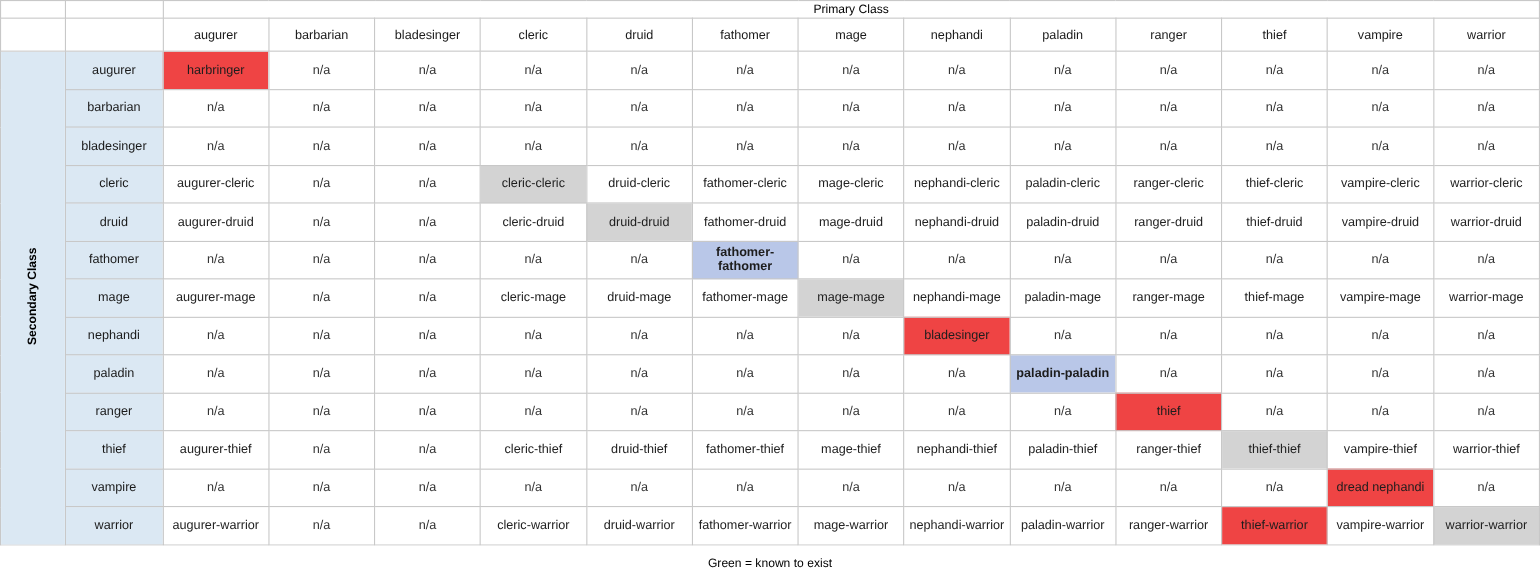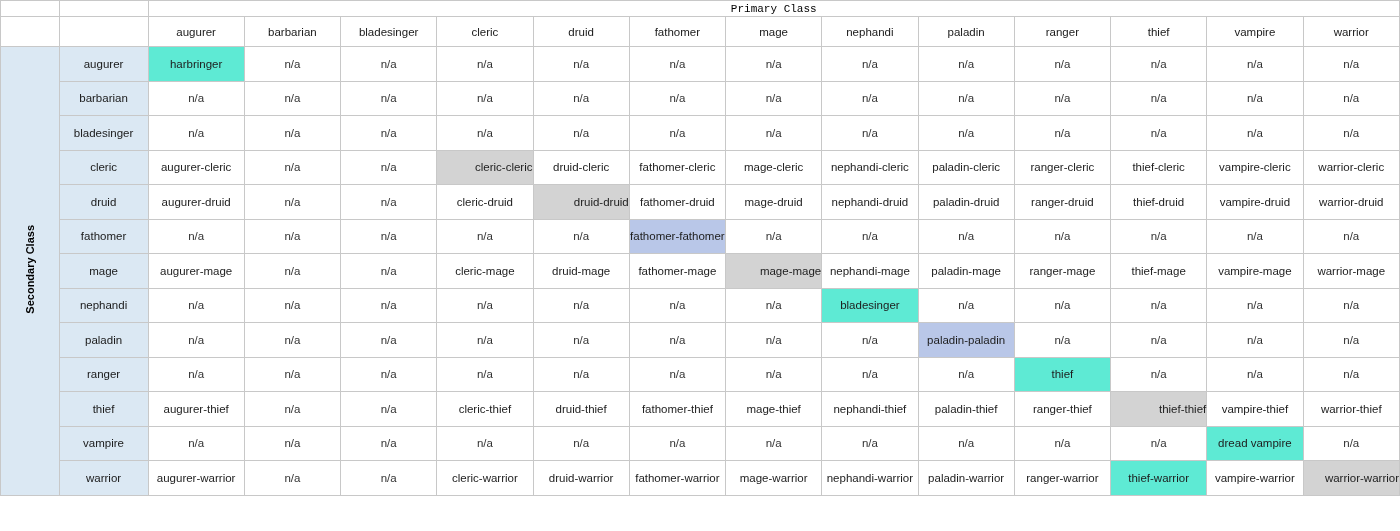--- a/index.html
+++ b/index.html
@@ -50,21 +50,20 @@
     text-align: center;
     background: #ffffff;
     border: 1px solid #ffffff;
     color: #000;
   }
   .primary-class-header-cell {
     border-top: 1px solid #ffffff;
     border-left: 1px solid #ffffff;
     border-right: 1px solid #ffffff;
     border-bottom: 1px solid #ffffff;
-    font-family: Liberation Mono, monospace;
   }
   .col-head {
     height: 30px;
     font-size: 11.5px;
     background: #ffffff;
     color: #1a1a1a;
   }
   .row-head {
     height: 34.5px;
     font-size: 11.5px;
@@ -87,23 +86,23 @@
     white-space: nowrap;
     display: inline-block;
   }
   .cell {
     height: 34.5px;
     font-size: 11.5px;
     background: #ffffff;
     color: #222;
   }
   .cell.na { color: #333; }
-  .cell.green { background: #5eead4; color: #1d1d1d; }
-  .cell.blue  { background: #b9c7e8; color: #1d1d1d; }
-  .cell.gray  { background: #d3d3d3; color: #1d1d1d; text-align: right; }
+  .cell.green { background: #ef4444; color: #1d1d1d; }
+  .cell.blue  { background: #b9c7e8; color: #1d1d1d; font-weight: bold; }
+  .cell.gray  { background: #d3d3d3; color: #1d1d1d; }
 
   .footer {
     width: 1400px;
     text-align: center;
     font-size: 11px;
     padding-top: 10px;
     color: #000;
     background: #ffffff;
   }
   .top-left-stub {
@@ -343,21 +342,21 @@
         <td class="cell na">n/a</td>
         <td class="cell na">n/a</td>
         <td class="cell na">n/a</td>
         <td class="cell na">n/a</td>
         <td class="cell na">n/a</td>
         <td class="cell na">n/a</td>
         <td class="cell na">n/a</td>
         <td class="cell na">n/a</td>
         <td class="cell na">n/a</td>
         <td class="cell na">n/a</td>
-        <td class="cell green">dread vampire</td>
+        <td class="cell green">dread nephandi</td>
         <td class="cell na">n/a</td>
       </tr>
       <tr>
         <th class="row-head">warrior</th>
         <td class="cell">augurer-warrior</td>
         <td class="cell na">n/a</td>
         <td class="cell na">n/a</td>
         <td class="cell">cleric-warrior</td>
         <td class="cell">druid-warrior</td>
         <td class="cell">fathomer-warrior</td>
@@ -365,13 +364,14 @@
         <td class="cell">nephandi-warrior</td>
         <td class="cell">paladin-warrior</td>
         <td class="cell">ranger-warrior</td>
         <td class="cell green">thief-warrior</td>
         <td class="cell">vampire-warrior</td>
         <td class="cell gray">warrior-warrior</td>
       </tr>
     </tbody>
   </table>
 
+  <div class="footer">Green = known to exist</div>
 </div>
 
 </body></html>

